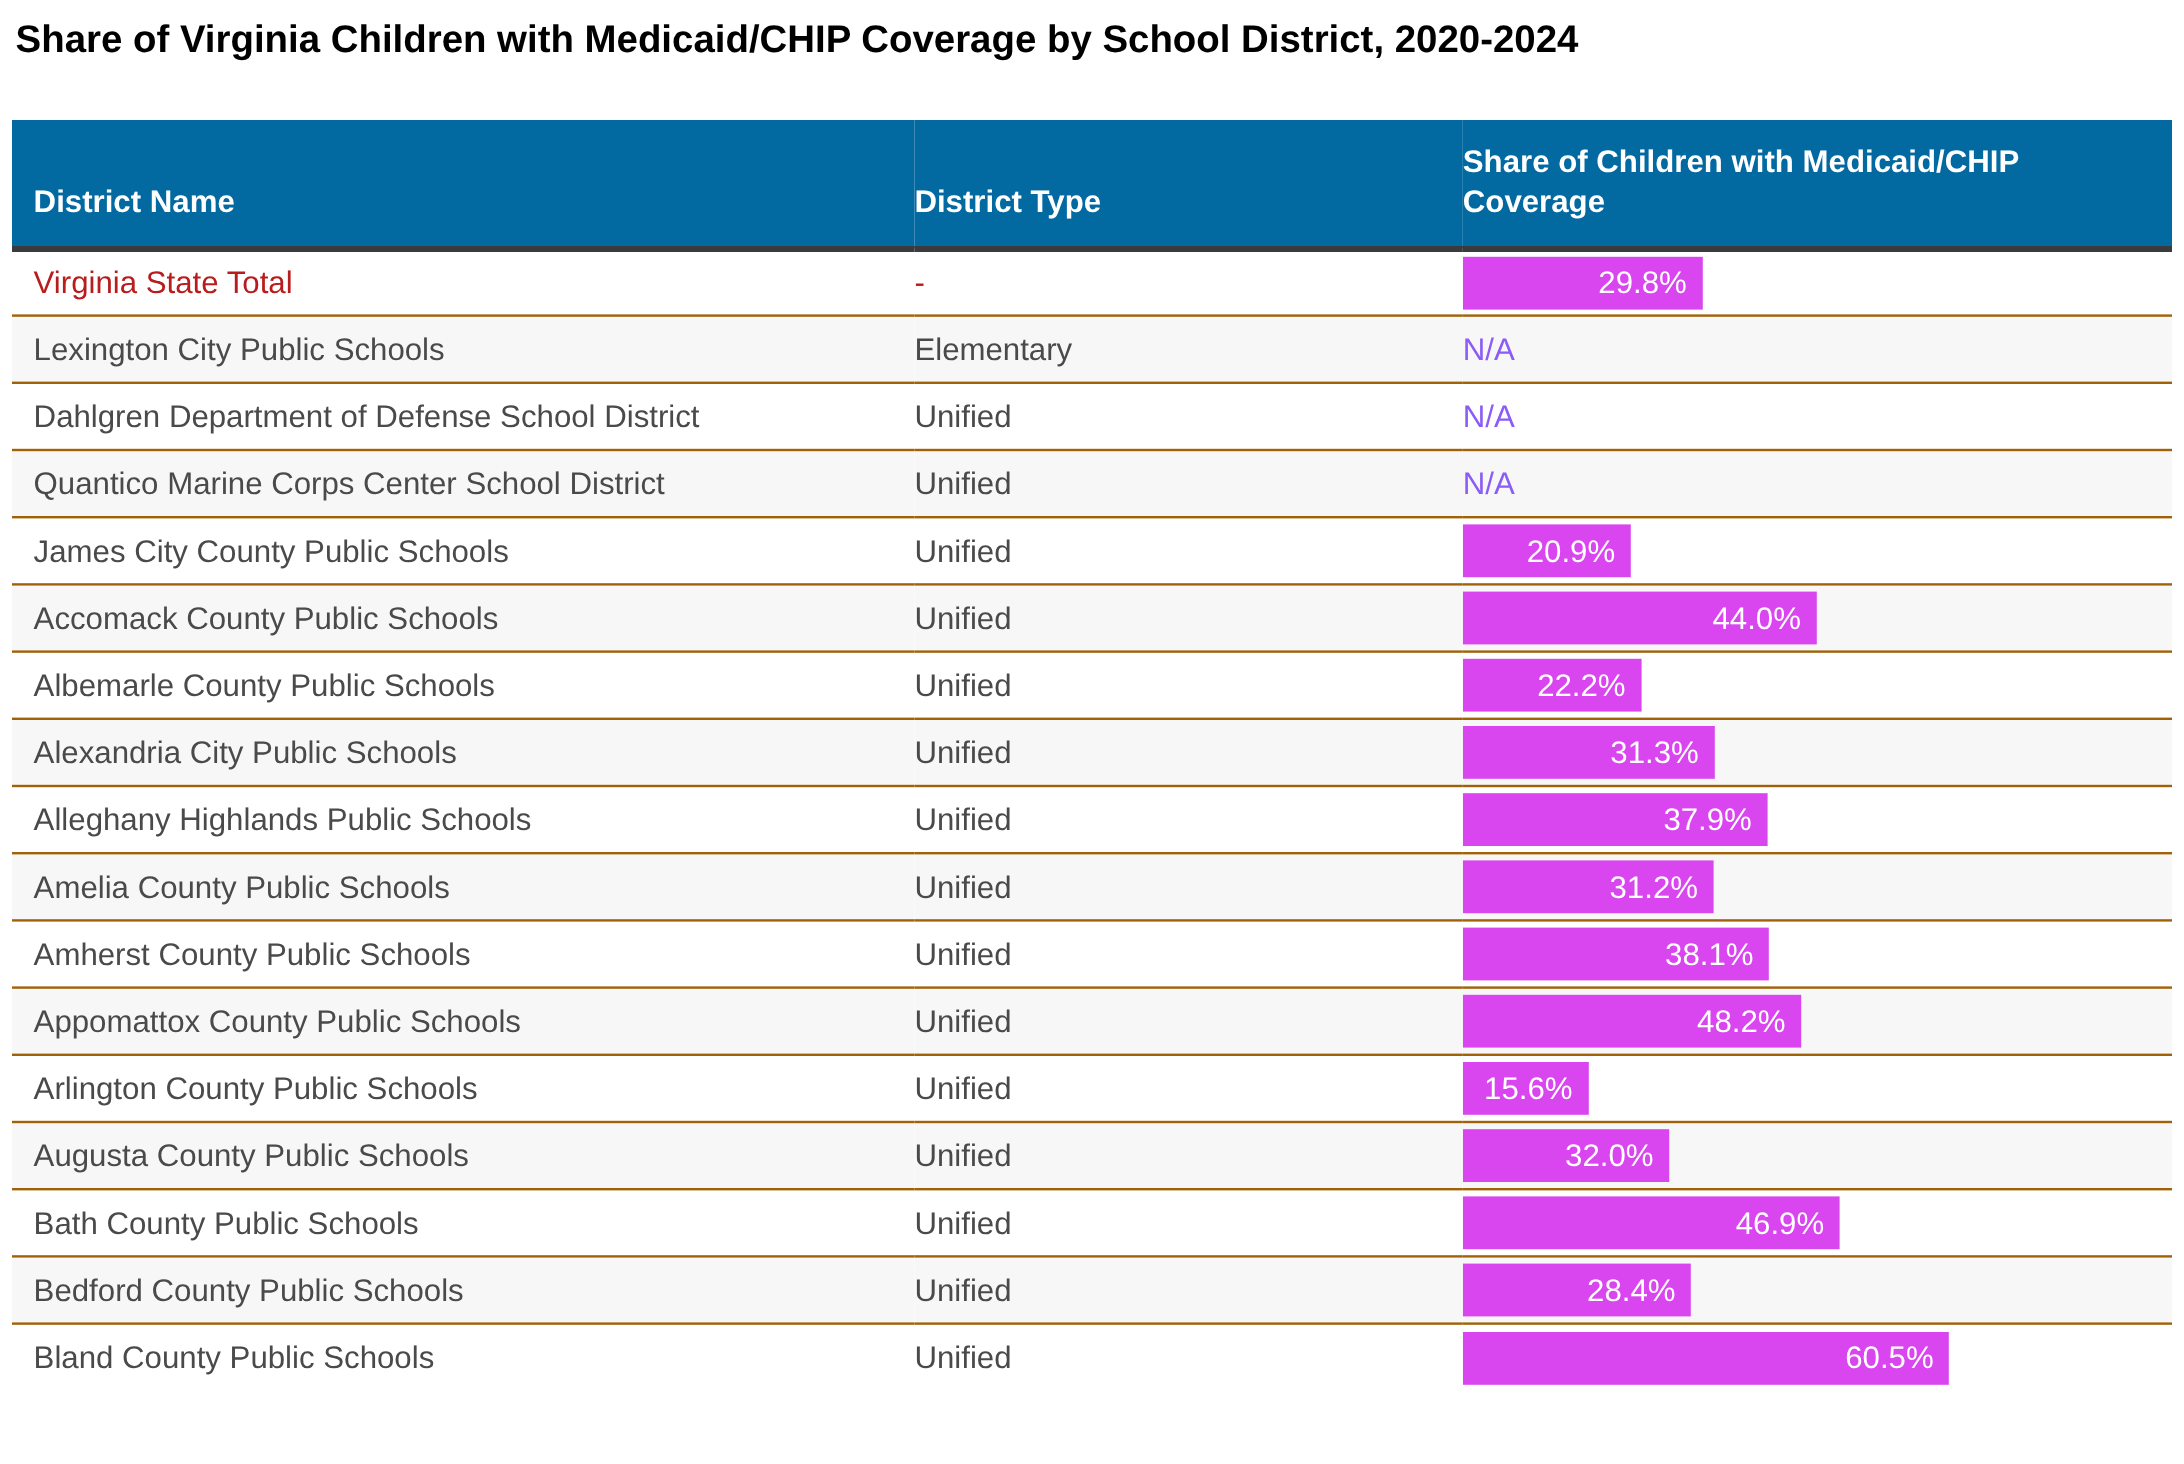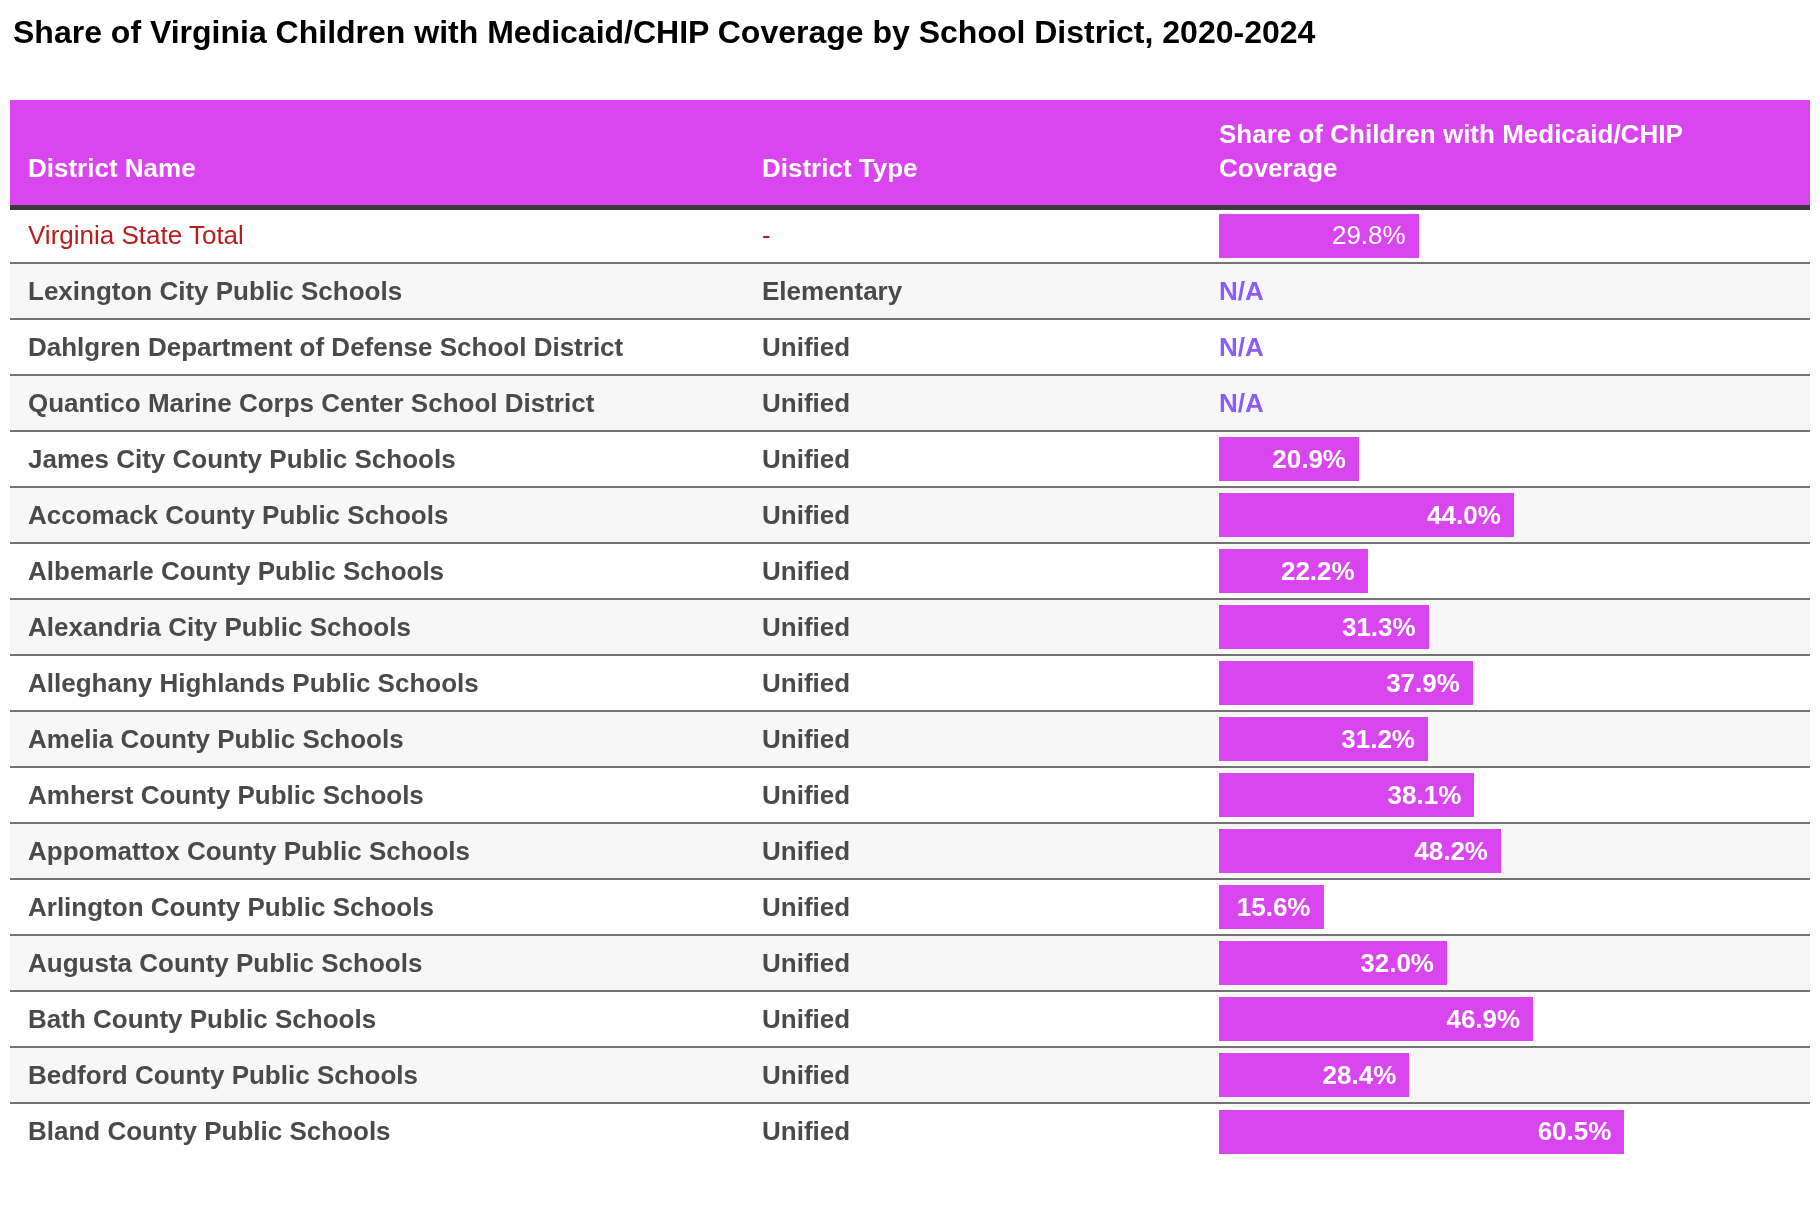--- a/index.html
+++ b/index.html
@@ -22,21 +22,21 @@
     border-collapse: collapse;
     table-layout: fixed;
     width: 1800px;
     margin: 46px 10px 0 10px;
   }
   table.coverage-table col.c1 { width: 752px; }
   table.coverage-table col.c2 { width: 457px; }
   table.coverage-table col.c3 { width: 591px; }
 
   thead th {
-    background: #d946ef;
+    background: #0369a1;
     color: #ffffff;
     font-size: 26px;
     font-weight: bold;
     text-align: left;
     vertical-align: bottom;
     height: 107px;
     box-sizing: border-box;
     padding: 14px 0 20px 0;
     border-bottom: 5px solid #3B3B3D;
     line-height: 34px;
@@ -49,21 +49,21 @@
     color: #4A4A4A;
     height: 56px;
     box-sizing: border-box;
     padding: 0;
     vertical-align: middle;
     white-space: nowrap;
     overflow: hidden;
   }
   tbody tr { background: #ffffff; }
   tbody tr:nth-child(even) { background: #F7F7F7; }
-  tbody tr + tr td { border-top: 2px solid #737373; font-weight: bold; }
+  tbody tr + tr td { border-top: 2px solid #a16207; }
   tbody td.bold { color: #b91c1c; font-weight: normal; }
 
   .bar {
     background: #d946ef;
     height: 44px;
     box-sizing: border-box;
     display: flex;
     align-items: center;
     justify-content: flex-end;
     padding-right: 13px;
@@ -196,21 +196,21 @@
         <td>
           <div class="bar" style="width: 104.5px;">
             <span class="bar-label">15.6%</span>
           </div>
         </td>
       </tr>
       <tr>
         <td class="first">Augusta County Public Schools</td>
         <td class="">Unified</td>
         <td>
-          <div class="bar" style="width: 228px;">
+          <div class="bar" style="width: 172px;">
             <span class="bar-label">32.0%</span>
           </div>
         </td>
       </tr>
       <tr>
         <td class="first">Bath County Public Schools</td>
         <td class="">Unified</td>
         <td>
           <div class="bar" style="width: 314.2px;">
             <span class="bar-label">46.9%</span>

